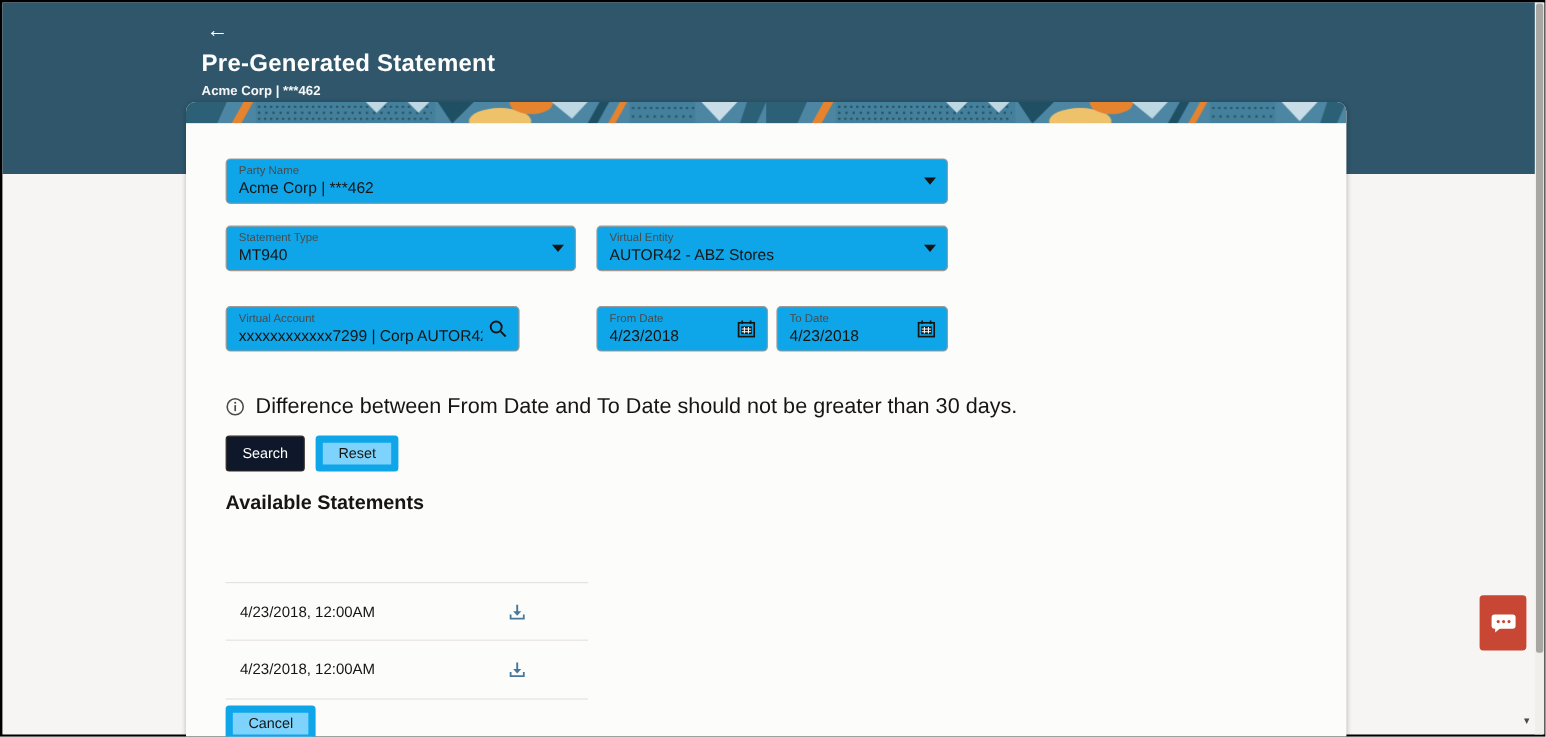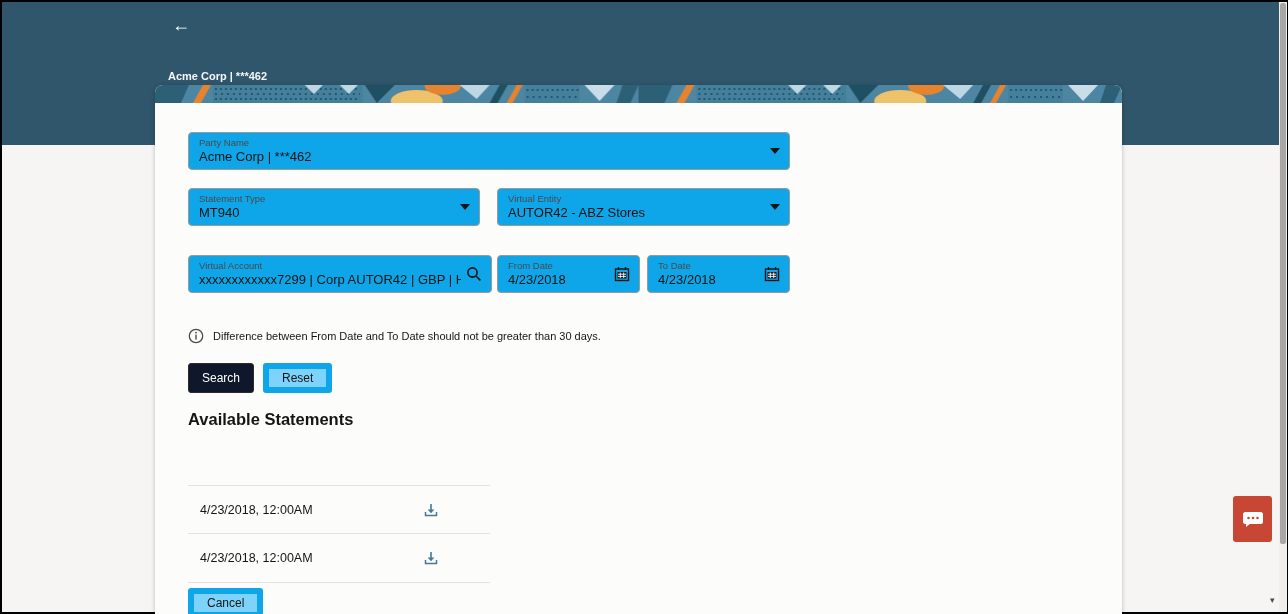--- a/index.html
+++ b/index.html
@@ -21,26 +21,26 @@
   
   .field{position:absolute;background:#0ea5e9;border:1px solid #9d9894;border-radius:4px;
          box-sizing:border-box;height:38px;padding:4px 30px 3px 10px;}
   .field .flabel{display:block;font-size:9.5px;color:#4a4a4a;line-height:11px;white-space:nowrap;}
   .field .fvalue{display:block;font-size:13px;color:#161513;line-height:17px;white-space:nowrap;overflow:hidden;}
   .field .ficon{position:absolute;right:9px;top:50%;transform:translateY(-50%);cursor:pointer;display:flex;align-items:center;}
   .caret{width:0;height:0;border-left:5px solid transparent;border-right:5px solid transparent;border-top:6px solid #161513;}
   .f-party{left:33px;top:47px;width:602px;}
   .f-sttype{left:33px;top:103px;width:292px;}
   .f-ventity{left:342px;top:103px;width:293px;}
-  .f-vaccount{left:33px;top:170px;width:304px;}
+  .f-vaccount{left:33px;top:170px;width:245px;}
   .f-fromdate{left:342px;top:170px;width:143px;}
   .f-todate{left:492px;top:170px;width:143px;}
   
   .info-row{position:absolute;left:33px;top:243px;display:flex;align-items:center;gap:9px;}
-  .info-text{font-size:11px;color:#161513;}
+  .info-text{font-size:18px;color:#161513;}
   
   .btn-row{position:absolute;left:33px;top:278px;display:flex;gap:9px;}
   .btn{font-family:"Liberation Sans",sans-serif;font-size:12px;border-radius:3px;height:30px;
        padding:0 13px;cursor:pointer;display:flex;align-items:center;}
   .btn-primary{background:#0f172a;color:#fff;border:1px solid #312a27;}
   .btn-secondary{background:#7dd3fc;color:#161513;border:6px solid #0ea5e9;}
   
   .section-heading{position:absolute;left:33px;top:325px;font-size:16.5px;font-weight:bold;color:#161513;text-align:right;}
   .stmt-table{position:absolute;left:33px;top:400px;width:302px;}
   .stmt-row{display:flex;align-items:center;justify-content:space-between;height:49px;
@@ -57,20 +57,21 @@
   .sb-thumb{position:absolute;left:1280px;top:3px;width:6px;height:541px;background:#a9a7a4;border-radius:2px;cursor:pointer;}
   .sb-arrow{position:absolute;left:1270px;top:595px;font-size:9px;color:#4a4a4a;cursor:pointer;}
 </style>
 </head>
 <body>
 
 <div class="screen">
 
   <div class="header-band">
     <div class="back-btn">←</div>
+    <div class="page-title">Pre-Generated Statement</div>
     <div class="page-subtitle">Acme Corp | ***462</div>
   </div>
 
   <div class="card">
 
     <div class="banner">
       <svg viewBox="0 0 968 18" preserveAspectRatio="none" aria-hidden="true">
         <defs>
           <pattern id="bp" width="484" height="18" patternUnits="userSpaceOnUse">
             <rect width="484" height="18" fill="#4c86a3"></rect>

